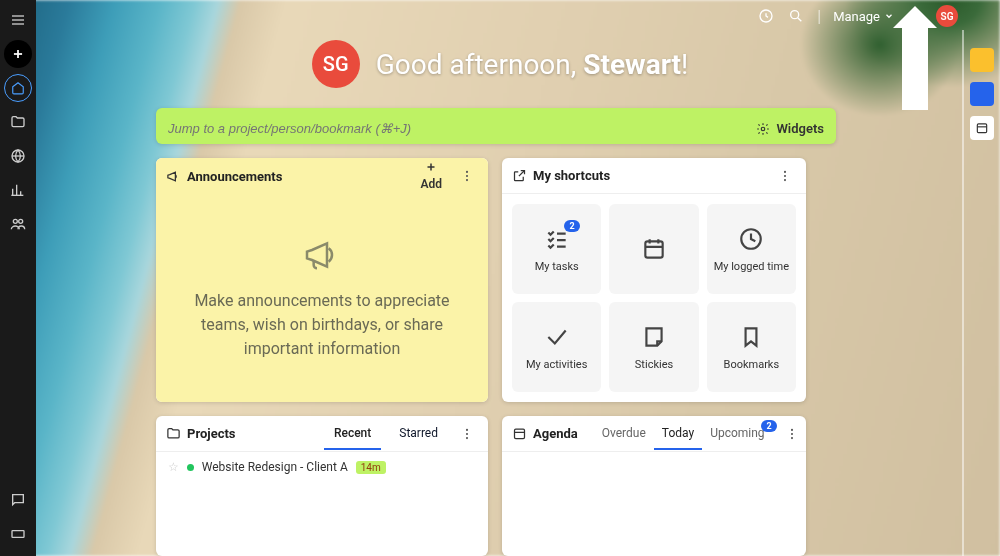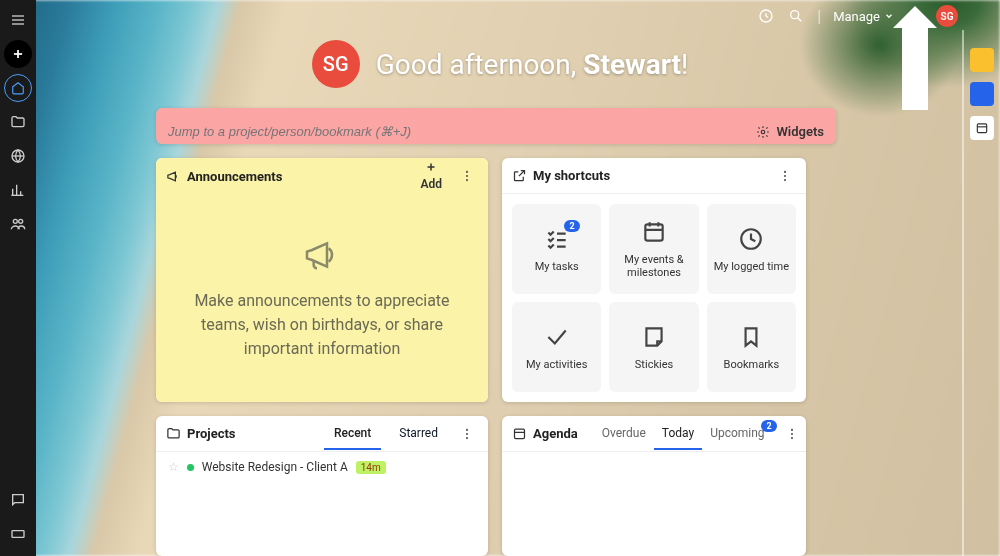--- a/index.html
+++ b/index.html
@@ -69,22 +69,22 @@
     position: absolute; left: 36px; right: 36px; top: 40px; z-index:5;
     display:flex; align-items:center; justify-content:center; gap:16px;
     color:#fff;
   }
   .big-avatar { width:48px; height:48px; border-radius:50%; background:#e94b3c; color:#fff; display:flex; align-items:center; justify-content:center; font-size:20px; font-weight:500;}
   .greet-text { font-size:28px; font-weight:400; text-shadow: 0 1px 3px rgba(0,0,0,0.3);}
   .greet-text b { font-weight:700;}
   
   .searchbar {
     position:absolute; left:156px; width:680px; top:108px; height:36px;
-    background:#fca5a5; border-radius:6px; z-index:5;
-    display:flex; align-items:flex-start; padding:16px 12px;
+    background:#bef264; border-radius:6px; z-index:5;
+    display:flex; align-items:flex-end; padding:8px 12px;
     box-shadow: 0 1px 4px rgba(0,0,0,0.15);
   }
   .searchbar input { flex:1; border:none; outline:none; font-size:13px; font-style:italic; color:#666; background:transparent;}
   .widgets-btn { display:flex; align-items:center; gap:6px; font-size:13px; font-weight:600; color:#333; cursor:pointer;}
   
   .content {
     position:absolute; left:156px; width:680px; top:158px; bottom:0; z-index:5;
     display:flex; gap:14px;
   }
   .col { display:flex; flex-direction:column; gap:14px; flex:0 0 auto;}
@@ -365,21 +365,20 @@
         </div>
         <div class="sc-item">
           <div class="ico">
               <svg width="26" height="26" viewBox="0 0 24 24" fill="none" stroke="currentColor" stroke-width="2">
                 <rect x="4" y="5" width="16" height="15" rx="2"></rect>
                 <line x1="4" y1="10" x2="20" y2="10"></line>
                 <line x1="8" y1="3" x2="8" y2="7"></line>
                 <line x1="16" y1="3" x2="16" y2="7"></line>
               </svg>
             </div>
-          <div class="lbl">My events &amp; milestones</div>
         </div>
         <div class="sc-item">
           <div class="ico">
               <svg width="26" height="26" viewBox="0 0 24 24" fill="none" stroke="currentColor" stroke-width="2">
                 <circle cx="12" cy="12" r="9"></circle>
                 <polyline points="12 7 12 12 16 14"></polyline>
               </svg>
             </div>
           <div class="lbl">My logged time</div>
         </div>

